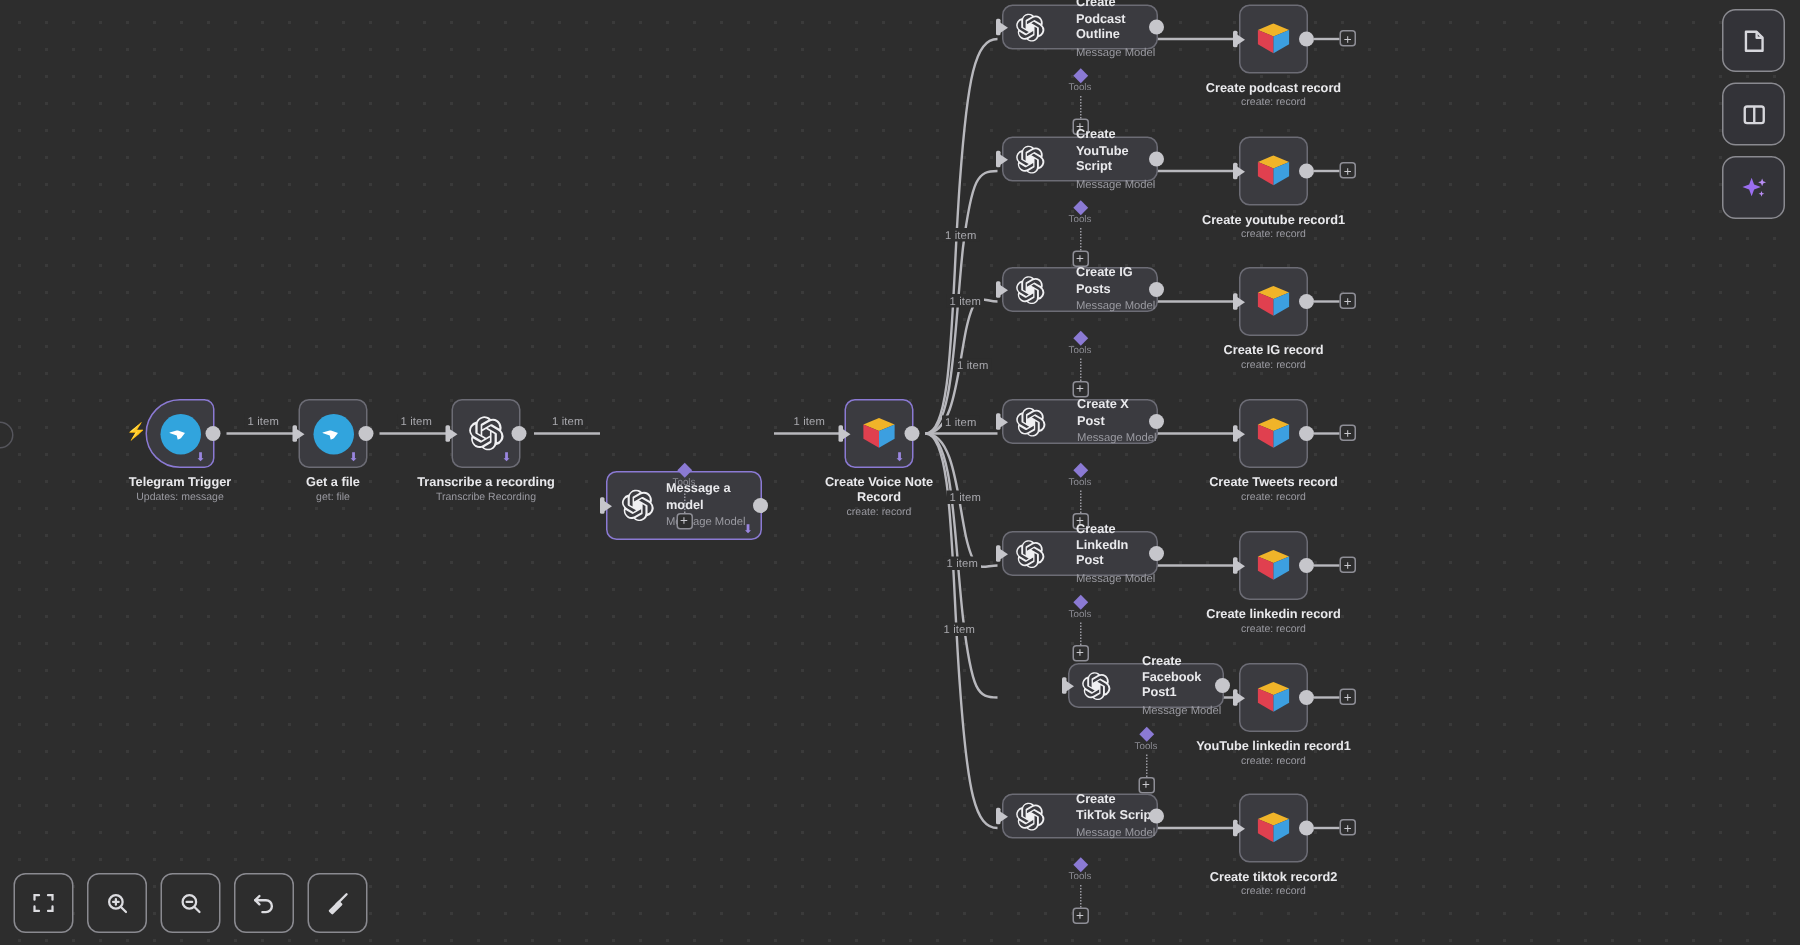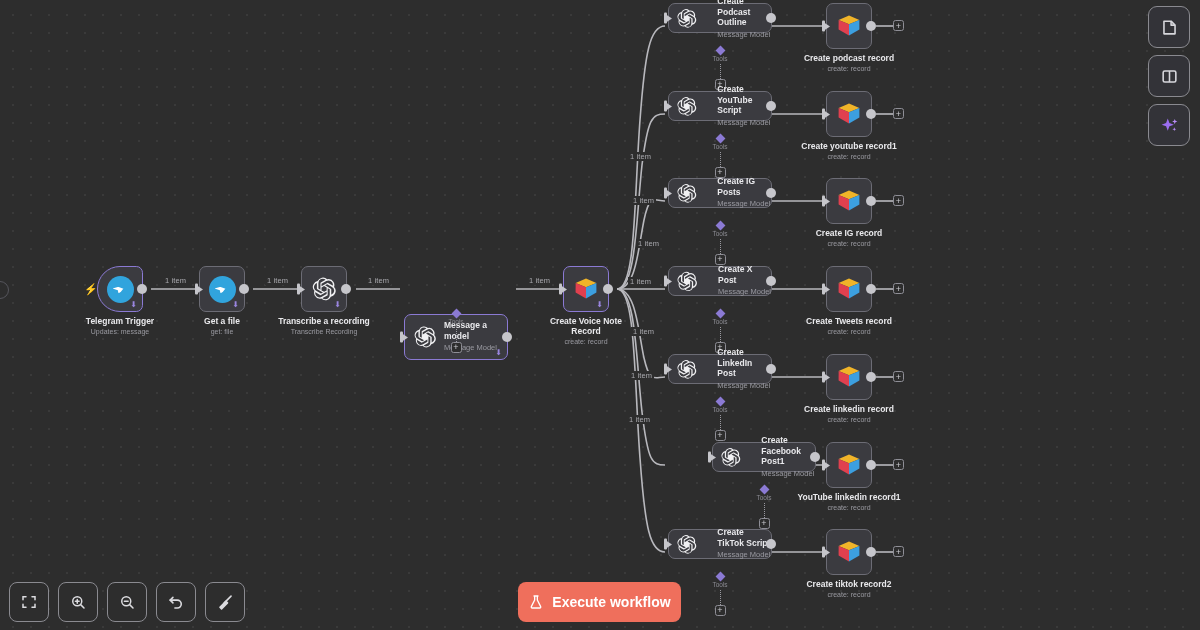--- a/index.html
+++ b/index.html
@@ -517,28 +517,20 @@
     <div class="tbtn">
       <svg width="19" height="19" viewBox="0 0 24 24">
         <g fill="none" stroke="#dcdce0" stroke-width="2" stroke-linecap="round" stroke-linejoin="round">
           <path d="M19 4 10.5 12.5"></path>
             <path d="M12.5 10.5 5 18l2 2 7.5-7.5z" fill="#dcdce0"></path>
         </g>
       </svg>
     </div>
   </div>
 
-  <button class="exec">
-    <svg width="16" height="16" viewBox="0 0 24 24">
-      <g fill="none" stroke="#ffffff" stroke-width="2" stroke-linecap="round" stroke-linejoin="round">
-        <path d="M9 3h6M10 3v6L5 19a1.5 1.5 0 0 0 1.3 2h11.4A1.5 1.5 0 0 0 19 19l-5-10V3"></path>
-      </g>
-    </svg>
-    <span>Execute workflow</span>
-  </button>
 
   <div class="rtb">
     <div class="rbtn">
       <svg width="19" height="19" viewBox="0 0 24 24">
         <g fill="none" stroke="#d7d7dc" stroke-width="2" stroke-linejoin="round">
           <path d="M5 4h9l5 5v11H5z"></path>
             <path d="M14 4v5h5"></path>
         </g>
       </svg>
     </div>

